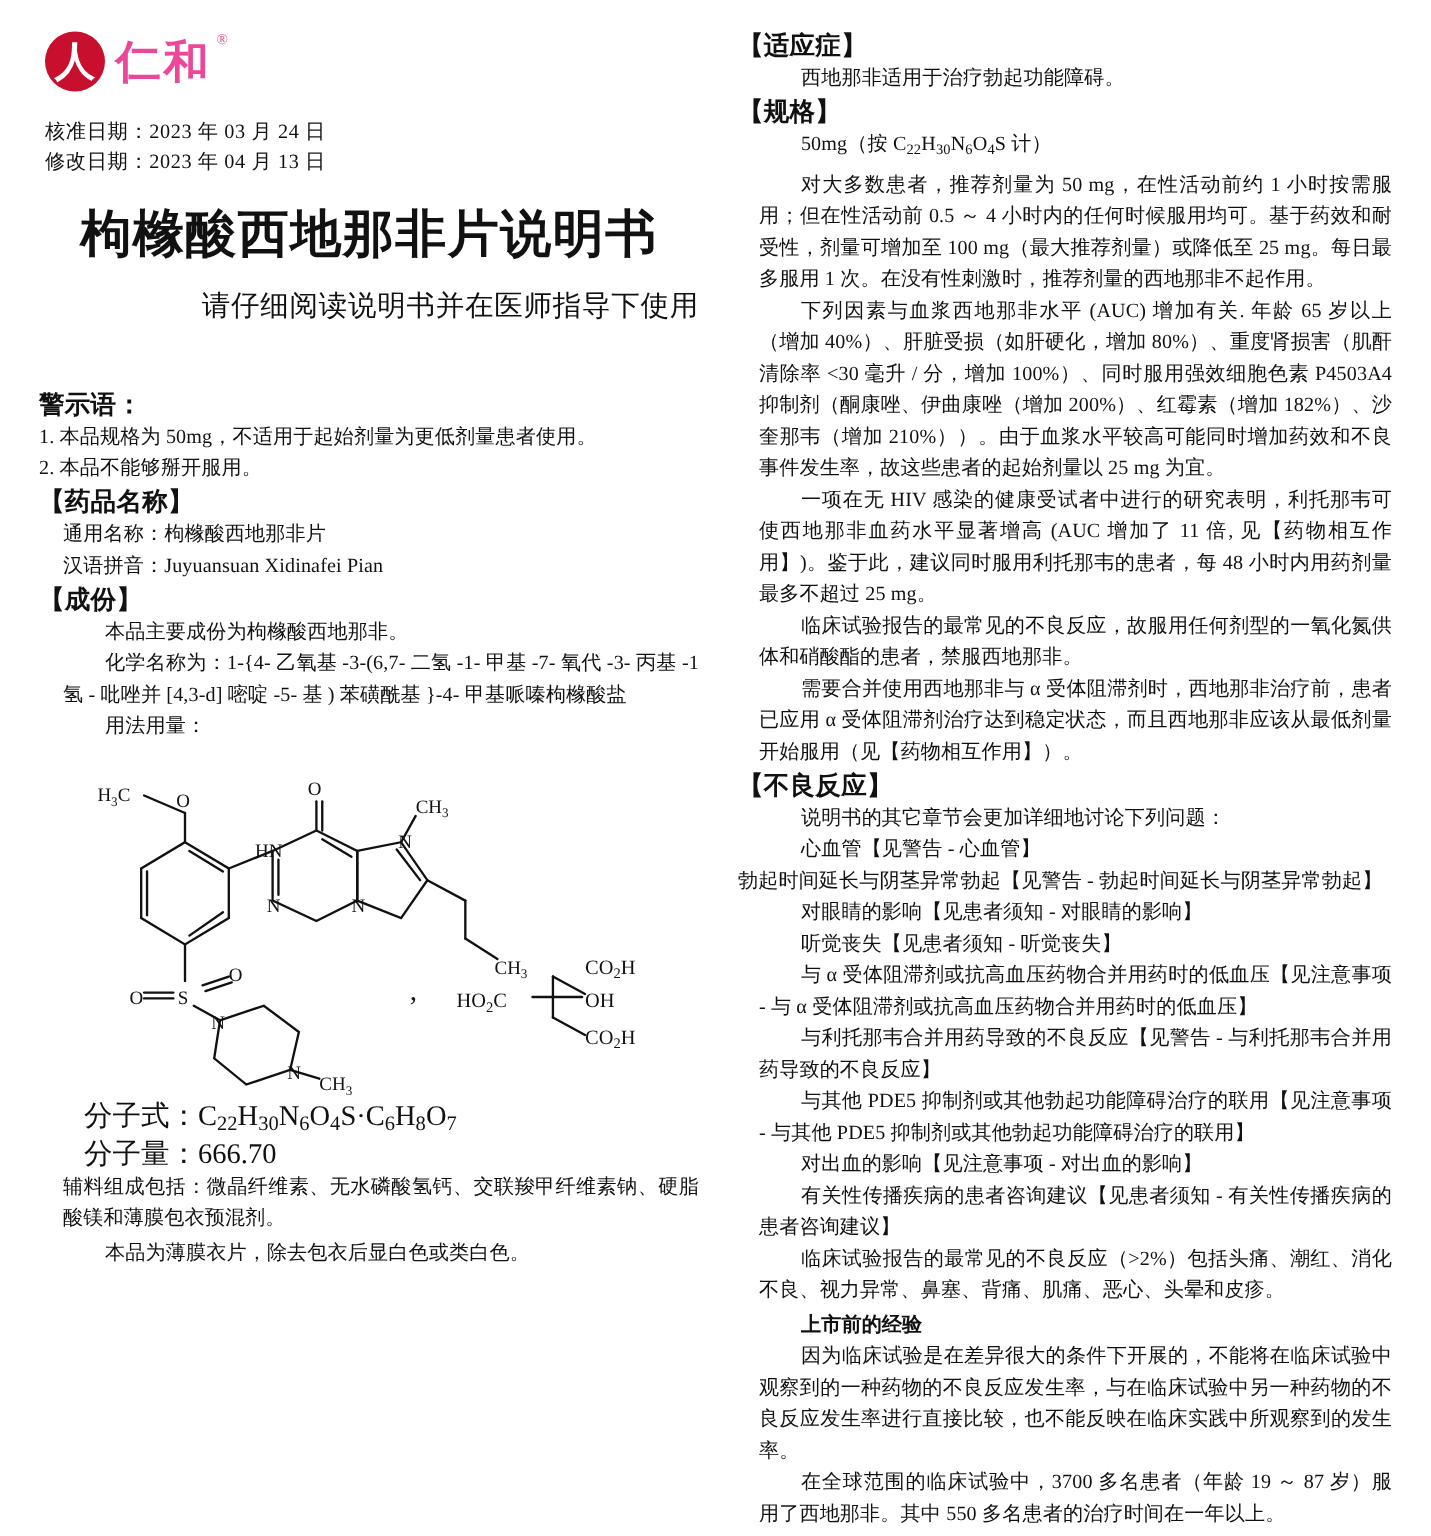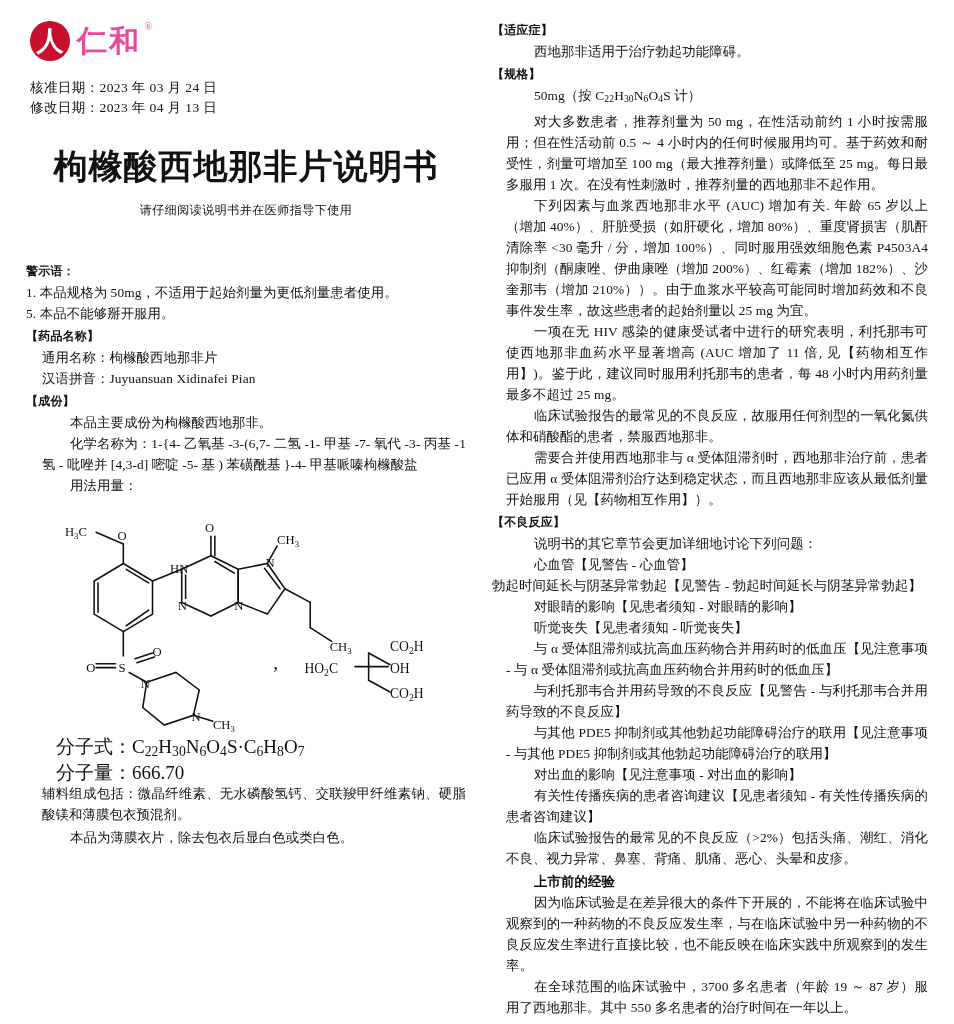--- a/index.html
+++ b/index.html
@@ -76,38 +76,38 @@
   
   .dates {
     margin-top: 14px;
     margin-left: 4px;
     font-size: 13.5px;
     line-height: 20px;
     letter-spacing: .4px;
   }
   
   .doc-title {
-    margin-top: 26px;
+    margin-top: 15px;
     text-align: center;
     font-size: 34px;
     font-weight: bold;
     letter-spacing: 1px;
   }
   .doc-subtitle {
     margin-top: 12px;
-    text-align: center;
-    font-size: 12px;
+    text-align: right;
+    font-size: 19px;
     letter-spacing: .5px;
   }
   
   .sec {
     margin-top: 2px;
   }
   .sec-head {
-    font-size: 12px;
+    font-size: 17px;
     font-weight: bold;
     line-height: 21px;
     letter-spacing: .2px;
   }
   .p {
     font-size: 13.4px;
     line-height: 21px;
     text-align: justify;
     letter-spacing: .1px;
   }
@@ -151,21 +151,21 @@
     </div>
 
     <div class="doc-title">枸橼酸西地那非片说明书</div>
     <div class="doc-subtitle">请仔细阅读说明书并在医师指导下使用</div>
 
     <div style="height:40px"></div>
 
     <div class="sec">
       <div class="sec-head">警示语：</div>
       <div class="p">1. 本品规格为 50mg，不适用于起始剂量为更低剂量患者使用。</div>
-      <div class="p">5. 本品不能够掰开服用。</div>
+      <div class="p">2. 本品不能够掰开服用。</div>
     </div>
 
     <div class="sec">
       <div class="sec-head">【药品名称】</div>
       <div class="p ind1">通用名称：枸橼酸西地那非片</div>
       <div class="p ind1">汉语拼音：Juyuansuan Xidinafei Pian</div>
     </div>
 
     <div class="sec">
       <div class="sec-head">【成份】</div>

